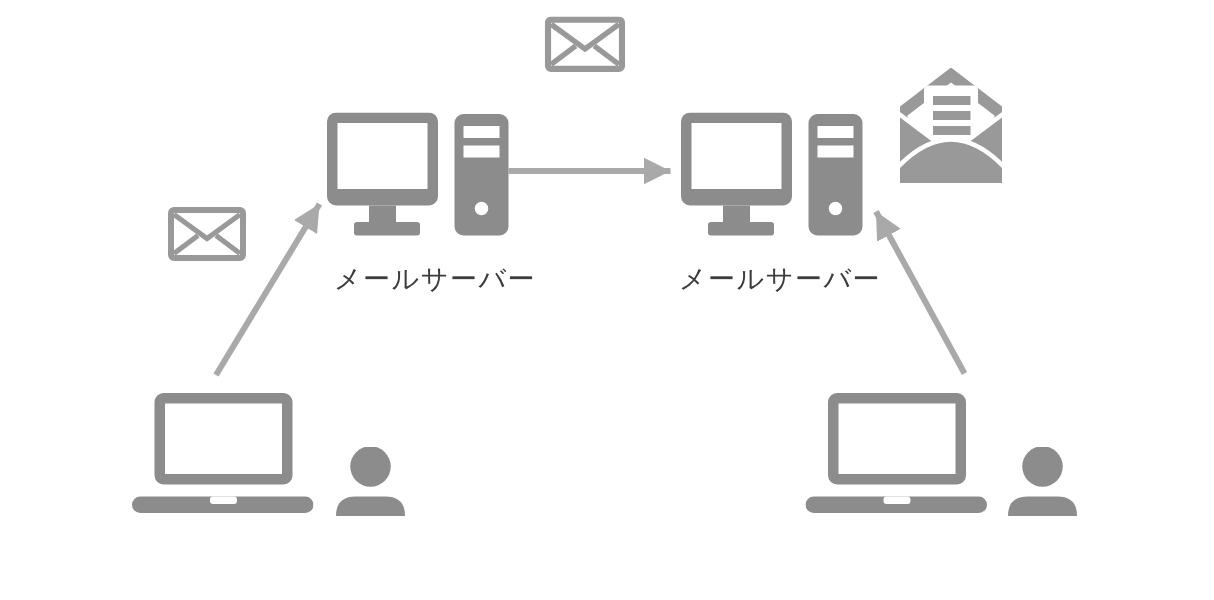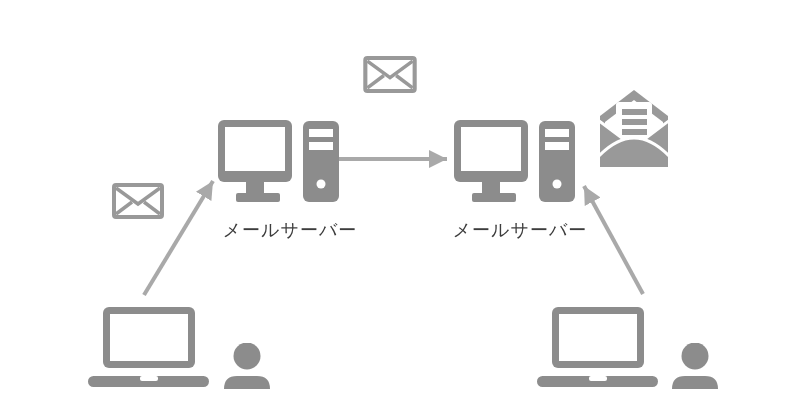--- a/index.html
+++ b/index.html
@@ -1,22 +1,21 @@
 <!DOCTYPE html>
 <html style="--device: #8c8c8c; --envelope: #999999; --arrow: #a9a9a9; --label: #3c3c3c; --background: #ffffff;"><head>
 <meta charset="utf-8">
 <style>
   html,body{margin:0;padding:0;background:#fff;}
   .canvas{
     position:relative;
     width:809px;height:344px;
     background:var(--background,#ffffff);
     overflow:hidden;
-    font-family:Liberation Mono, monospace;
-    margin-top:45px;
+    font-family:Liberation Sans, sans-serif;
   }
   .abs{position:absolute;display:block;}
   .overlay{left:0;top:0;width:809px;height:400px;}
   .label{
     position:absolute;
     text-align:center;
     color:var(--label,#3c3c3c);
     white-space:nowrap;
     line-height:1.1;
   }

